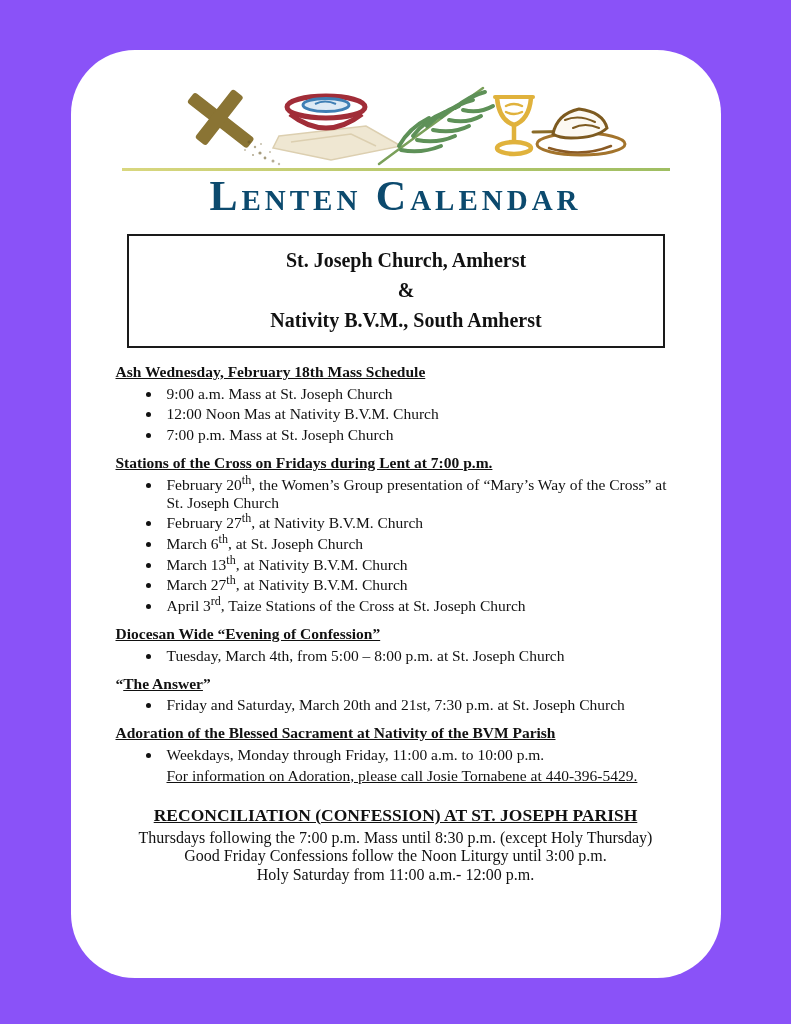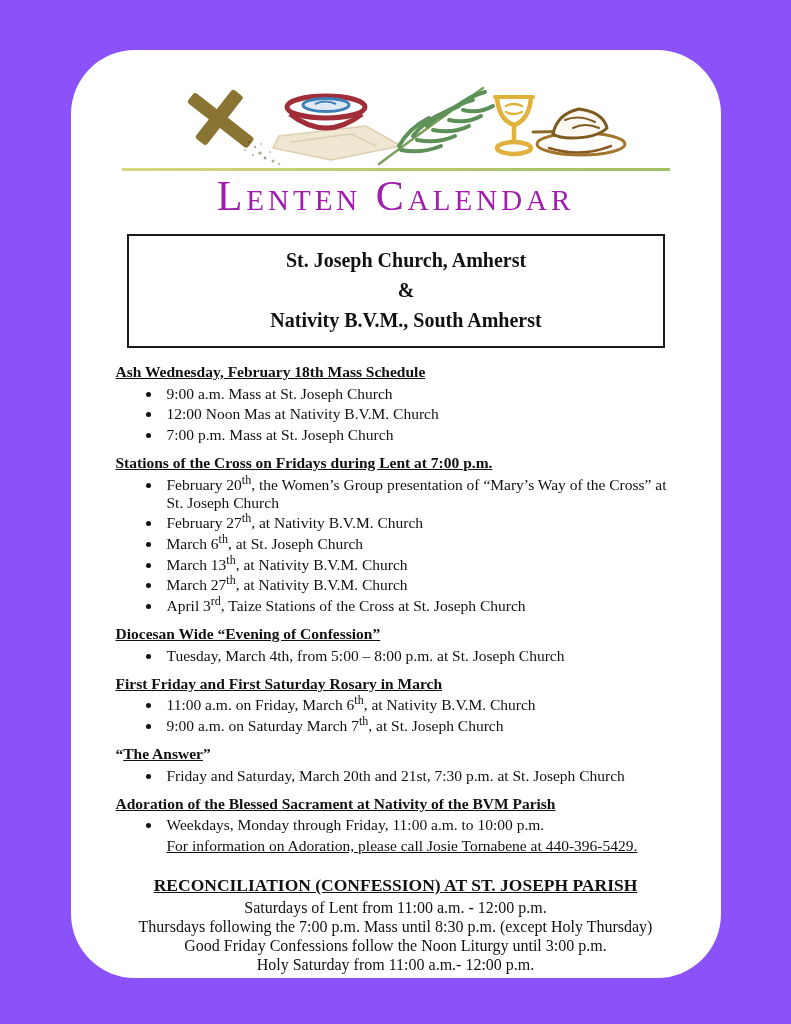--- a/index.html
+++ b/index.html
@@ -21,26 +21,26 @@
   .art { width: 470px; margin: 34px auto 0; }
   .art svg { display: block; }
   .divider {
     width: 548px; height: 3px;
     margin: 0 auto;
     background: linear-gradient(90deg, #d9d77f, #b9c96d, #9fbe62);
   }
   .brand {
     text-align: center;
     font-variant: small-caps;
-    color: #a21caf;
+    color: #0c4a6e;
     font-size: 42px;
     letter-spacing: 4px;
     line-height: 1.0;
     margin-top: 4px;
-    font-weight: 400;
+    font-weight: 700;
   }
   .parish-box {
     width: 534px;
     margin: 17px auto 0;
     border: 2px solid #1a1a1a;
     text-align: center;
     padding: 9px 0 11px;
   }
   .parish-box .pline { font-weight: bold; font-size: 20px; line-height: 1.5; margin-left: 21px; }
   .content { padding: 0 45px; margin-top: 15px; }
@@ -161,44 +161,36 @@
             <li>April 3<sup>rd</sup>, Taize Stations of the Cross at St. Joseph Church</li>
           </ul>
         </div>
         <div class="section">
           <div class="section-heading"><span class="u">Diocesan Wide “Evening of Confession”</span></div>
           <ul>
             <li>Tuesday, March 4th, from 5:00 – 8:00 p.m. at St. Joseph Church</li>
           </ul>
         </div>
         <div class="section">
-          <div class="section-heading"><span class="u">First Friday and First Saturday Rosary in March</span></div>
-          <ul>
-            <li>11:00 a.m. on Friday, March 6<sup>th</sup>, at Nativity B.V.M. Church</li>
-            <li>9:00 a.m. on Saturday March 7<sup>th</sup>, at St. Joseph Church</li>
-          </ul>
-        </div>
-        <div class="section">
           <div class="section-heading">“<span class="u">The Answer</span>”</div>
           <ul>
             <li>Friday and Saturday, March 20th and 21st, 7:30 p.m. at St. Joseph Church</li>
           </ul>
         </div>
         <div class="section">
           <div class="section-heading"><span class="u">Adoration of the Blessed Sacrament at Nativity of the BVM Parish</span></div>
           <ul>
             <li>Weekdays, Monday through Friday, 11:00 a.m. to 10:00 p.m.</li>
           </ul>
           <div class="section-note">For information on Adoration, please call Josie Tornabene at 440-396-5429.</div>
         </div>
       </div>
     <div id="reconciliation" class="recon">
         <div class="recon-block">
           <div class="recon-heading">RECONCILIATION (CONFESSION) AT ST. JOSEPH PARISH</div>
-          <div class="recon-line">Saturdays of Lent from 11:00 a.m. - 12:00 p.m.</div>
           <div class="recon-line">Thursdays following the 7:00 p.m. Mass until 8:30 p.m. (except Holy Thursday)</div>
           <div class="recon-line">Good Friday Confessions follow the Noon Liturgy until 3:00 p.m.</div>
           <div class="recon-line">Holy Saturday from 11:00 a.m.- 12:00 p.m.</div>
         </div>
       </div>
   </div>
 
 </div>
 
 </body></html>

